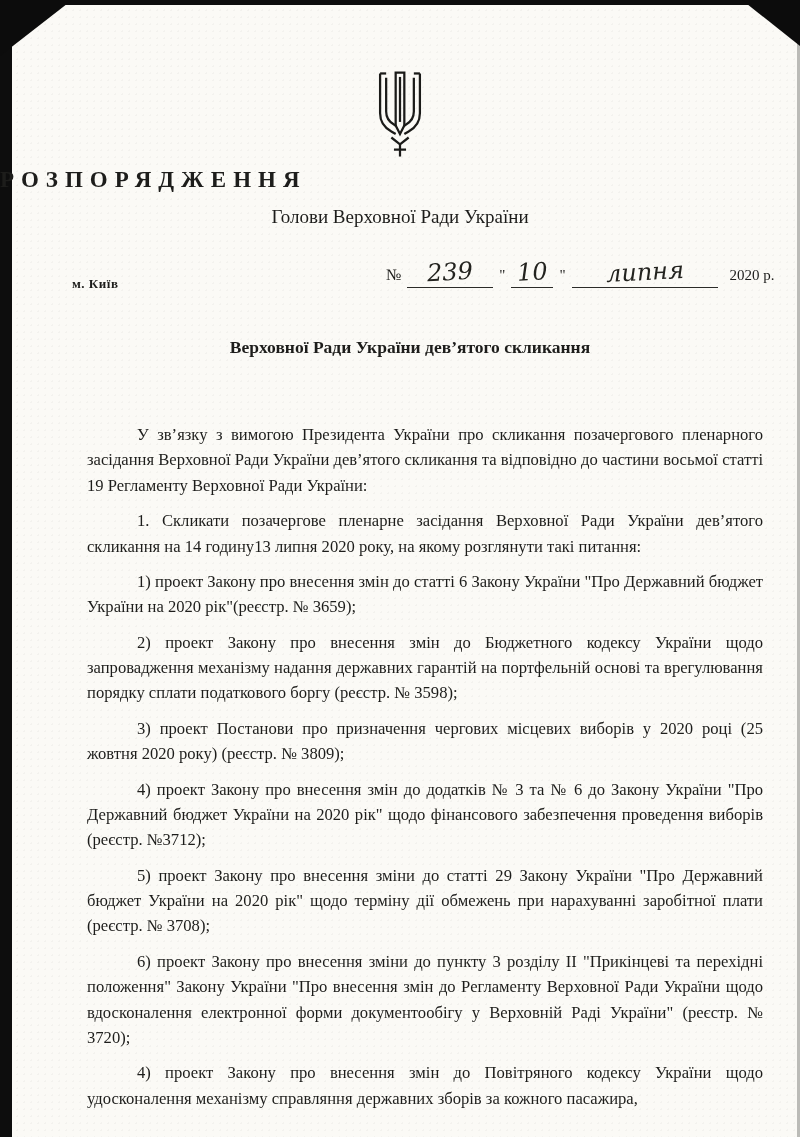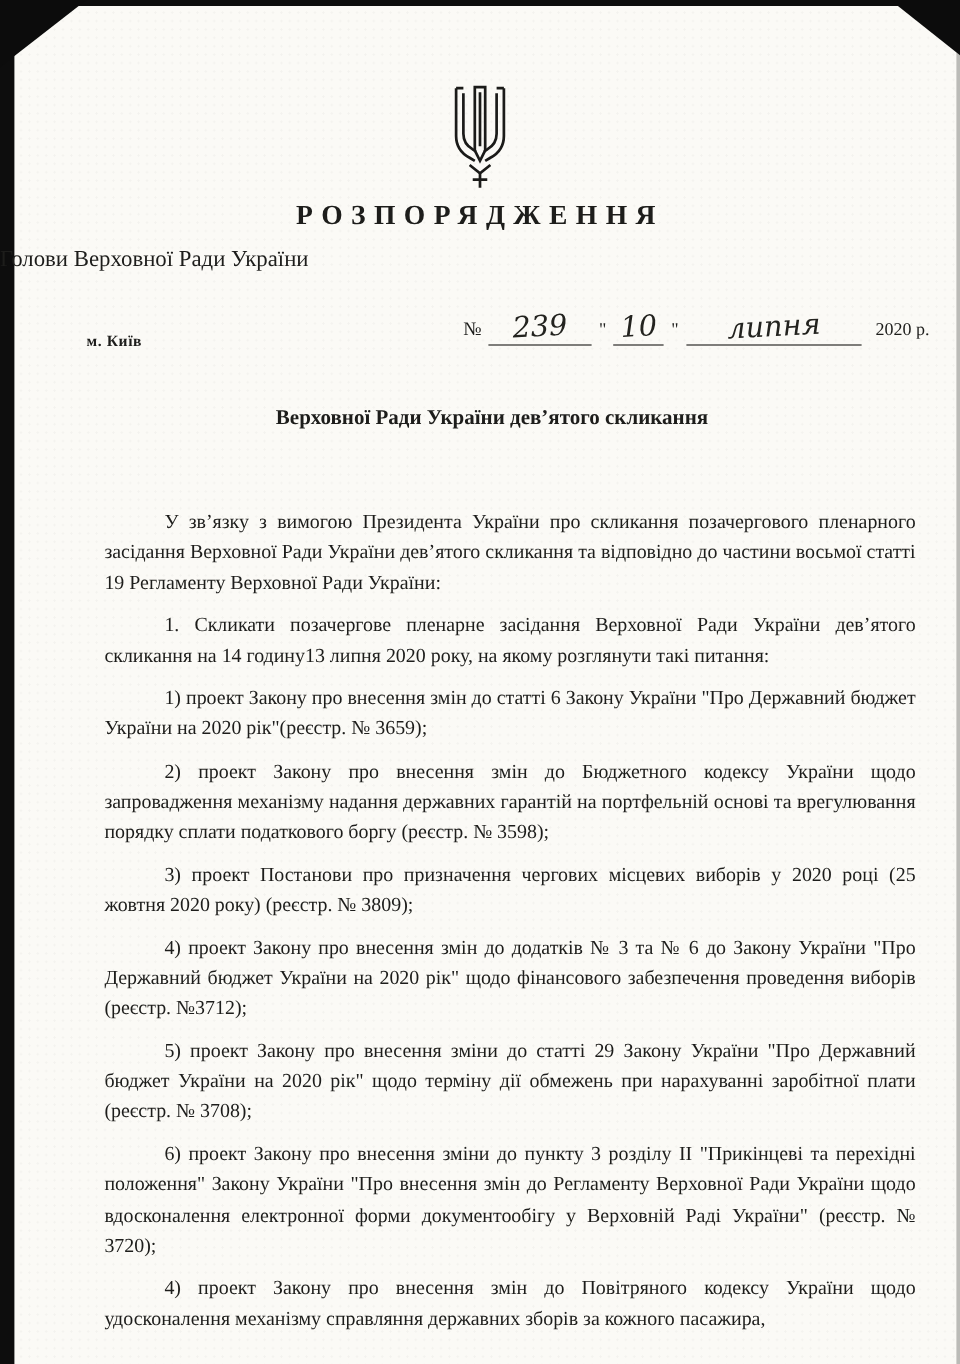--- a/index.html
+++ b/index.html
@@ -22,25 +22,25 @@
   .scan-top   { position: absolute; left: 0; right: 0; top: 0; height: 5px; background: #0d0d0d; }
   .scan-right { position: absolute; right: 0; top: 0; bottom: 0; width: 3px; background: rgba(70,70,65,0.35); }
   .corner-tl  { position: absolute; top: 0; left: 0; width: 0; height: 0;
                 border-top: 56px solid #0c0c0c; border-right: 72px solid transparent; }
   .corner-tr  { position: absolute; top: 0; right: 0; width: 0; height: 0;
                 border-top: 46px solid #0c0c0c; border-left: 58px solid transparent; }
   
   .emblem { position: absolute; top: 70px; left: 0; right: 0; display: flex; justify-content: center; }
   .doc-type {
     position: absolute; top: 167px; left: 0; right: 0;
-    text-align: center; font-size: 23px; font-weight: bold; letter-spacing: 7px;
+    text-align: left; font-size: 23px; font-weight: bold; letter-spacing: 7px;
   }
   .issuer {
     position: absolute; top: 206px; left: 0; right: 0;
-    text-align: left; font-size: 19px;
+    text-align: center; font-size: 19px;
   }
   
   .dateline { position: absolute; top: 258px; left: 0; right: 0; height: 46px; }
   .place { position: absolute; left: 72px; top: 18px; font-size: 13px; font-weight: bold; letter-spacing: 0.5px; }
   .date-fields { position: absolute; left: 386px; top: 0; display: flex; align-items: flex-end; gap: 6px; font-size: 16px; }
   .no-label { padding-bottom: 4px; }
   .q { padding-bottom: 4px; font-size: 15px; }
   .year { padding-bottom: 4px; font-size: 15px; margin-left: 6px; }
   .blank {
     display: inline-block; text-align: center;

